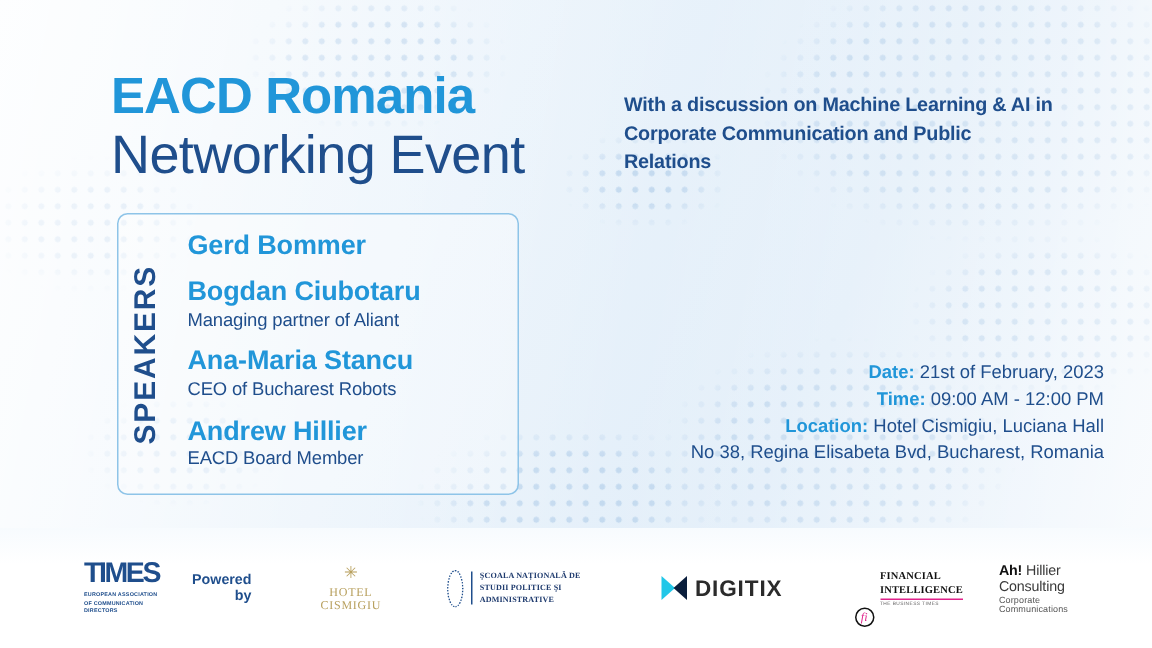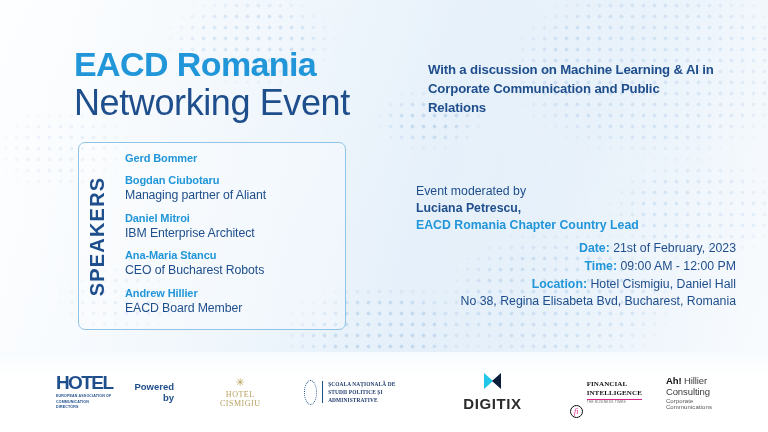--- a/index.html
+++ b/index.html
@@ -53,21 +53,21 @@
     font-size:34px; font-weight:bold; color:#2196d9;
     letter-spacing:-.6px; line-height:1.04;
   }
   .t-line2 {
     font-size:36px; font-weight:normal; color:#1f4e8c;
     letter-spacing:-.4px; line-height:1.12; margin-top:1px;
   }
 
   
   .tagline {
-    position:absolute; left:428px; top:60px; width:290px;
+    position:absolute; left:416px; top:60px; width:290px;
     font-size:13.2px; line-height:1.45; color:#1f4e8c; font-weight:bold;
     letter-spacing:-.15px;
   }
 
   
   .speakers-box {
     position:absolute; left:78px; top:142px; width:268px; height:188px;
     border:1.4px solid #8ec4e8; border-radius:7px;
     background:rgba(255,255,255,.30);
   }
@@ -75,21 +75,21 @@
     position:absolute; left:84px; top:152px; height:168px; width:28px;
     display:flex; align-items:center; justify-content:center;
   }
   .speakers-label span {
     transform:rotate(-90deg); white-space:nowrap;
     font-size:20px; font-weight:bold; color:#1f4e8c; letter-spacing:1.2px;
   }
   .speaker-list { position:absolute; left:125px; top:152px; width:225px; }
   .spk { margin-bottom:8.5px; }
   .spk:last-child { margin-bottom:4px; }
-  .spk-name { font-size:11px; font-weight:bold; color:#2196d9; line-height:1.25; letter-spacing:-.1px;}
+  .spk-name { font-size:18px; font-weight:bold; color:#2196d9; line-height:1.25; letter-spacing:-.1px;}
   .spk-role { font-size:12.3px; color:#1f4e8c; line-height:1.25; letter-spacing:-.1px;}
 
   
   .moderator { position:absolute; left:416px; top:183px; width:300px; }
   .mod-intro { font-size:12.3px; color:#1f4e8c; line-height:1.38; }
   .mod-name  { font-size:12.3px; color:#1f4e8c; font-weight:bold; line-height:1.38; }
   .mod-role  { font-size:12.3px; color:#2196d9; font-weight:bold; line-height:1.38; }
 
   .details { position:absolute; left:416px; top:240px; width:320px;text-align:right; }
   .det-row { font-size:12.3px; color:#1f4e8c; line-height:1.45; }
@@ -116,21 +116,21 @@
   .hotel-name { font-size:8px; letter-spacing:.5px; margin-top:2px; font-family:"Liberation Serif", serif; }
 
   
   .snspa { margin-left:44px; display:flex; align-items:center; gap:5px; }
   .snspa-ring { width:25px; height:25px; border:1.6px dotted #1f4e8c; border-radius:50%; }
   .snspa-bar { width:1.4px; height:22px; background:#1f4e8c; }
   .snspa-txt { font-size:5.4px; font-weight:bold; color:#1f3b6e; line-height:1.5; letter-spacing:.1px;
                font-family:"Liberation Serif", serif; }
 
   
-  .digitix { margin-left:52px; display:flex; align-items:center; gap:5px;flex-direction:column; }
+  .digitix { margin-left:52px; display:flex; align-items:center; gap:5px; }
   .digitix-mark { width:17px; height:17px; position:relative; }
   .digitix-mark i {
     position:absolute; display:block; width:0; height:0; border-style:solid;
   }
   .dg-a { border-width:8.5px 0 8.5px 9px; border-color:transparent transparent transparent #21c7e8; left:0; top:0;}
   .dg-b { border-width:8.5px 9px 8.5px 0; border-color:transparent #0a1e3c transparent transparent; right:0; top:0;}
   .digitix-txt { font-size:15px; font-weight:bold; color:#2b2b2b; letter-spacing:.6px; }
 
   
   .fin { margin-left:48px; display:flex; align-items:center; gap:4px; }
@@ -168,60 +168,51 @@
   </div>
   <div class="speaker-list">
     <div class="spk">
       <div class="spk-name">Gerd Bommer</div>
     </div>
     <div class="spk">
       <div class="spk-name">Bogdan Ciubotaru</div>
       <div class="spk-role">Managing partner of Aliant</div>
     </div>
     <div class="spk">
-      <div class="spk-name">Daniel Mitroi</div>
-      <div class="spk-role">IBM Enterprise Architect</div>
-    </div>
-    <div class="spk">
       <div class="spk-name">Ana-Maria Stancu</div>
       <div class="spk-role">CEO of Bucharest Robots</div>
     </div>
     <div class="spk">
       <div class="spk-name">Andrew Hillier</div>
       <div class="spk-role">EACD Board Member</div>
     </div>
   </div>
 
-  <div class="moderator">
-    <div class="mod-intro">Event moderated by</div>
-    <div class="mod-name">Luciana Petrescu,</div>
-    <div class="mod-role">EACD Romania Chapter Country Lead</div>
-  </div>
 
   <div class="details">
     <div class="det-row">
       <b>Date:</b>
       <span>21st of February, 2023</span>
     </div>
     <div class="det-row">
       <b>Time:</b>
       <span>09:00 AM - 12:00 PM</span>
     </div>
     <div class="det-row">
       <b>Location:</b>
-      <span>Hotel Cismigiu, Daniel Hall</span>
+      <span>Hotel Cismigiu, Luciana Hall</span>
     </div>
     <div class="det-row">No 38, Regina Elisabeta Bvd, Bucharest, Romania</div>
   </div>
 
   <div class="footer">
 
     <div class="logo eacd-wrap">
       <div>
-        <div class="eacd-mark">HOTEL</div>
+        <div class="eacd-mark">TIMES</div>
         <div class="eacd-sub">EUROPEAN ASSOCIATION OF COMMUNICATION DIRECTORS</div>
       </div>
     </div>
 
     <div class="powered">Powered by</div>
 
     <div class="logo hotel">
       <div>
         <div class="hotel-crest">✳</div>
         <div class="hotel-name">HOTEL CISMIGIU</div>

